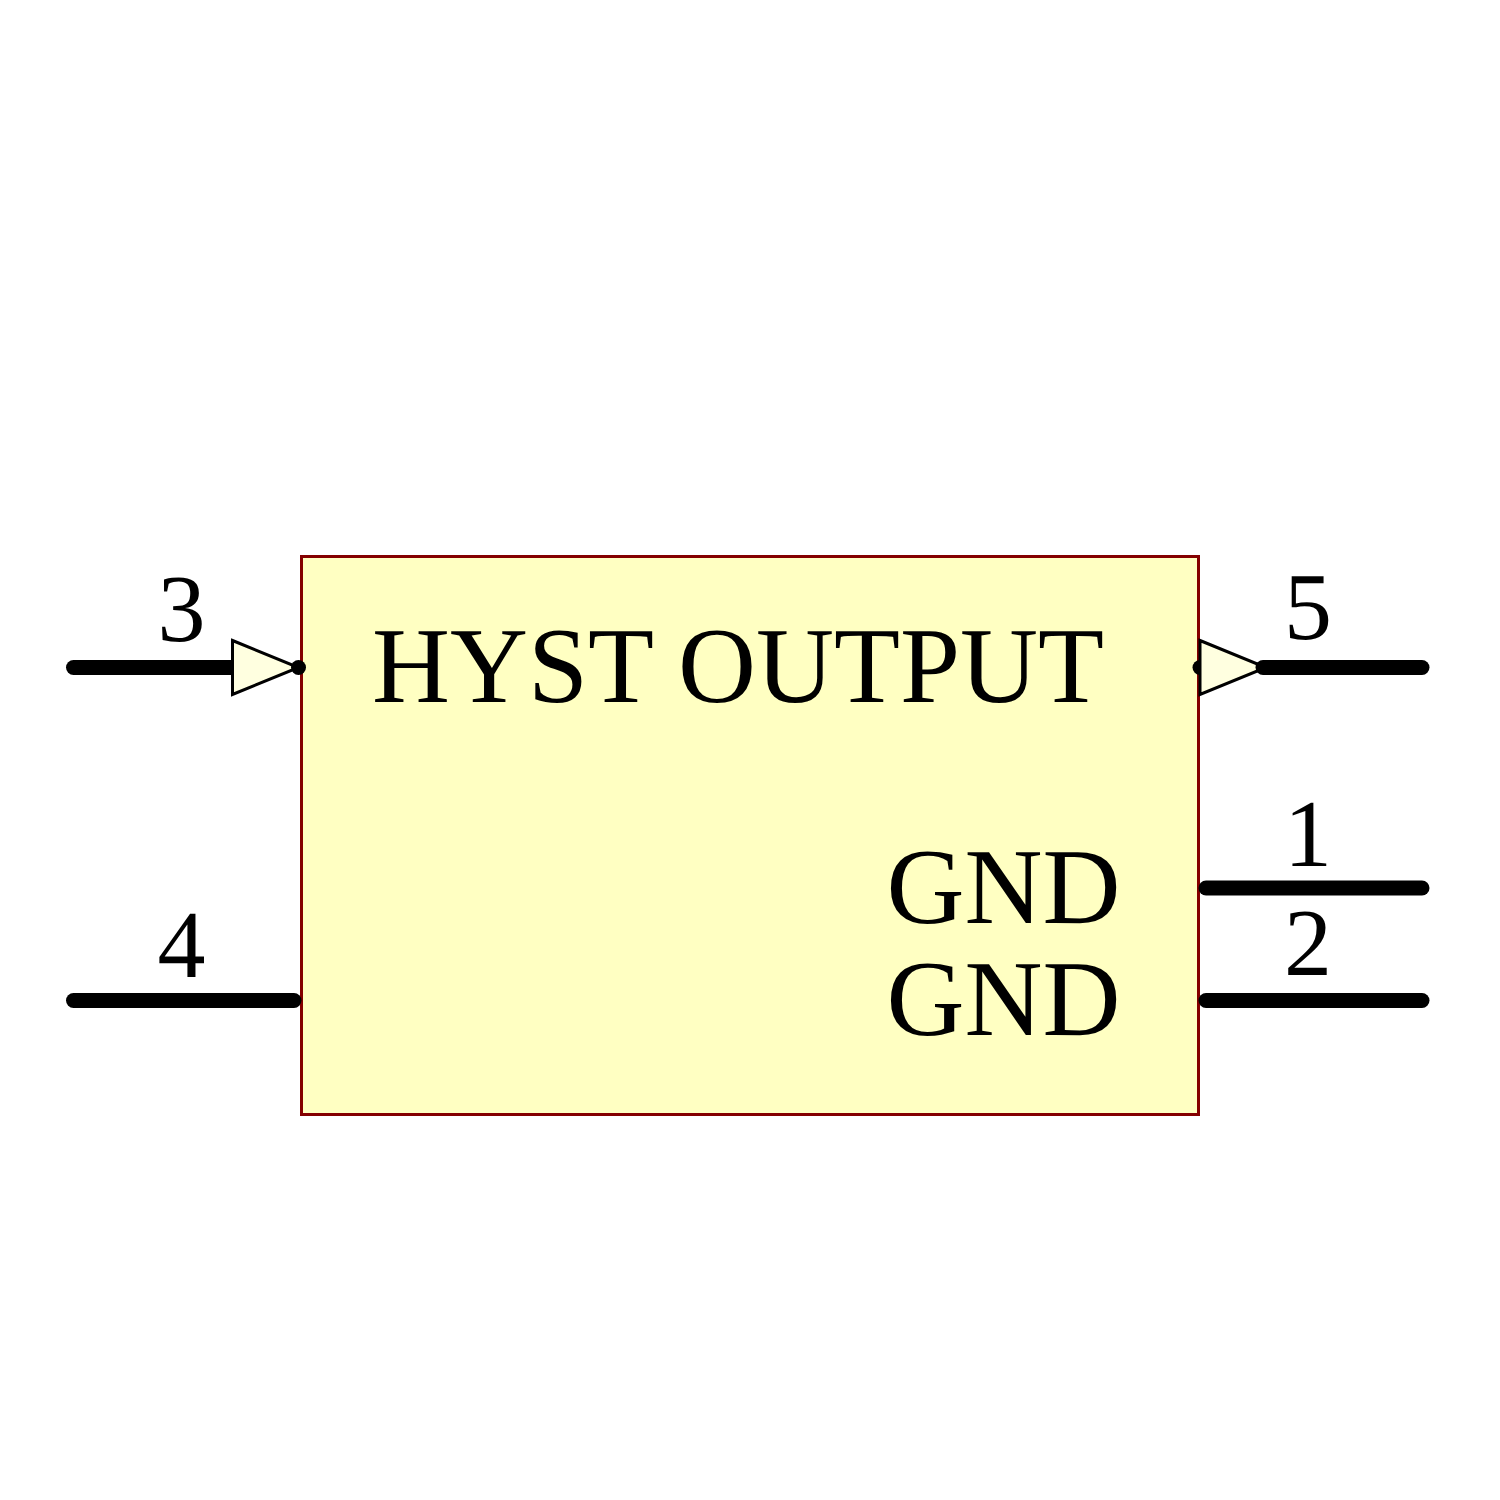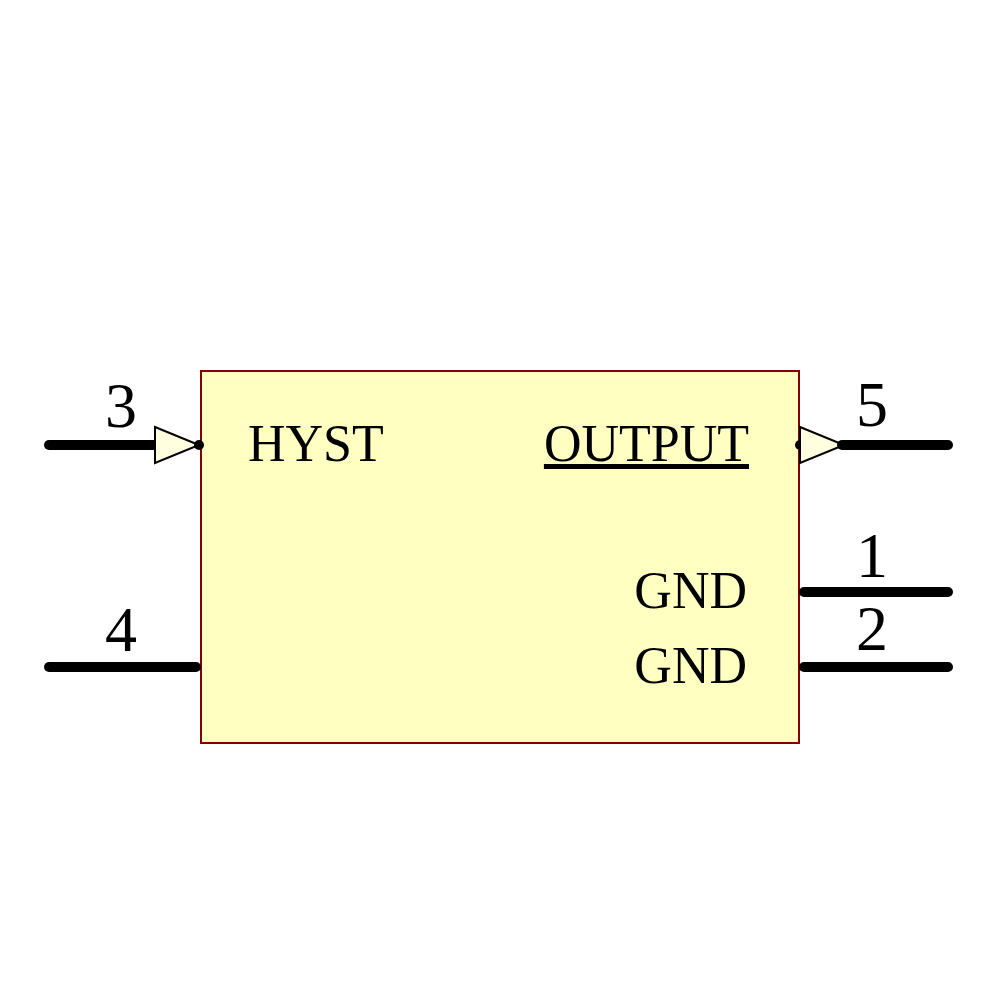--- a/index.html
+++ b/index.html
@@ -24,35 +24,35 @@
     display: block;
   }
   .label {
     position: absolute;
     color: #000000;
     white-space: nowrap;
     line-height: 1;
     user-select: none;
   }
   .pin-name {
-    font-size: 52px;
+    font-size: 72px;
     line-height: 70px;
   }
   .pin-number {
     font-size: 64px;
     line-height: 64px;
     width: 60px;
     text-align: center;
   }
   .align-right {
     text-align: right;
   }
   
   .name-hyst   { left: 248px; top: 409px; }
-  .name-output { left: 349px; top: 409px; width: 400px; text-decoration: underline; }
+  .name-output { left: 336px; top: 409px; width: 400px; }
   .name-gnd1   { left: 547px; top: 556px; width: 200px; }
   .name-gnd2   { left: 547px; top: 631px; width: 200px; }
   .name-vdd    { left: 243px; top: 631px; }
   
   .num-3 { left: 91px;  top: 374px; }
   .num-4 { left: 91px;  top: 598px; }
   .num-5 { left: 842px; top: 373px; }
   .num-1 { left: 842px; top: 524px; }
   .num-2 { left: 842px; top: 597px; }
 </style>

